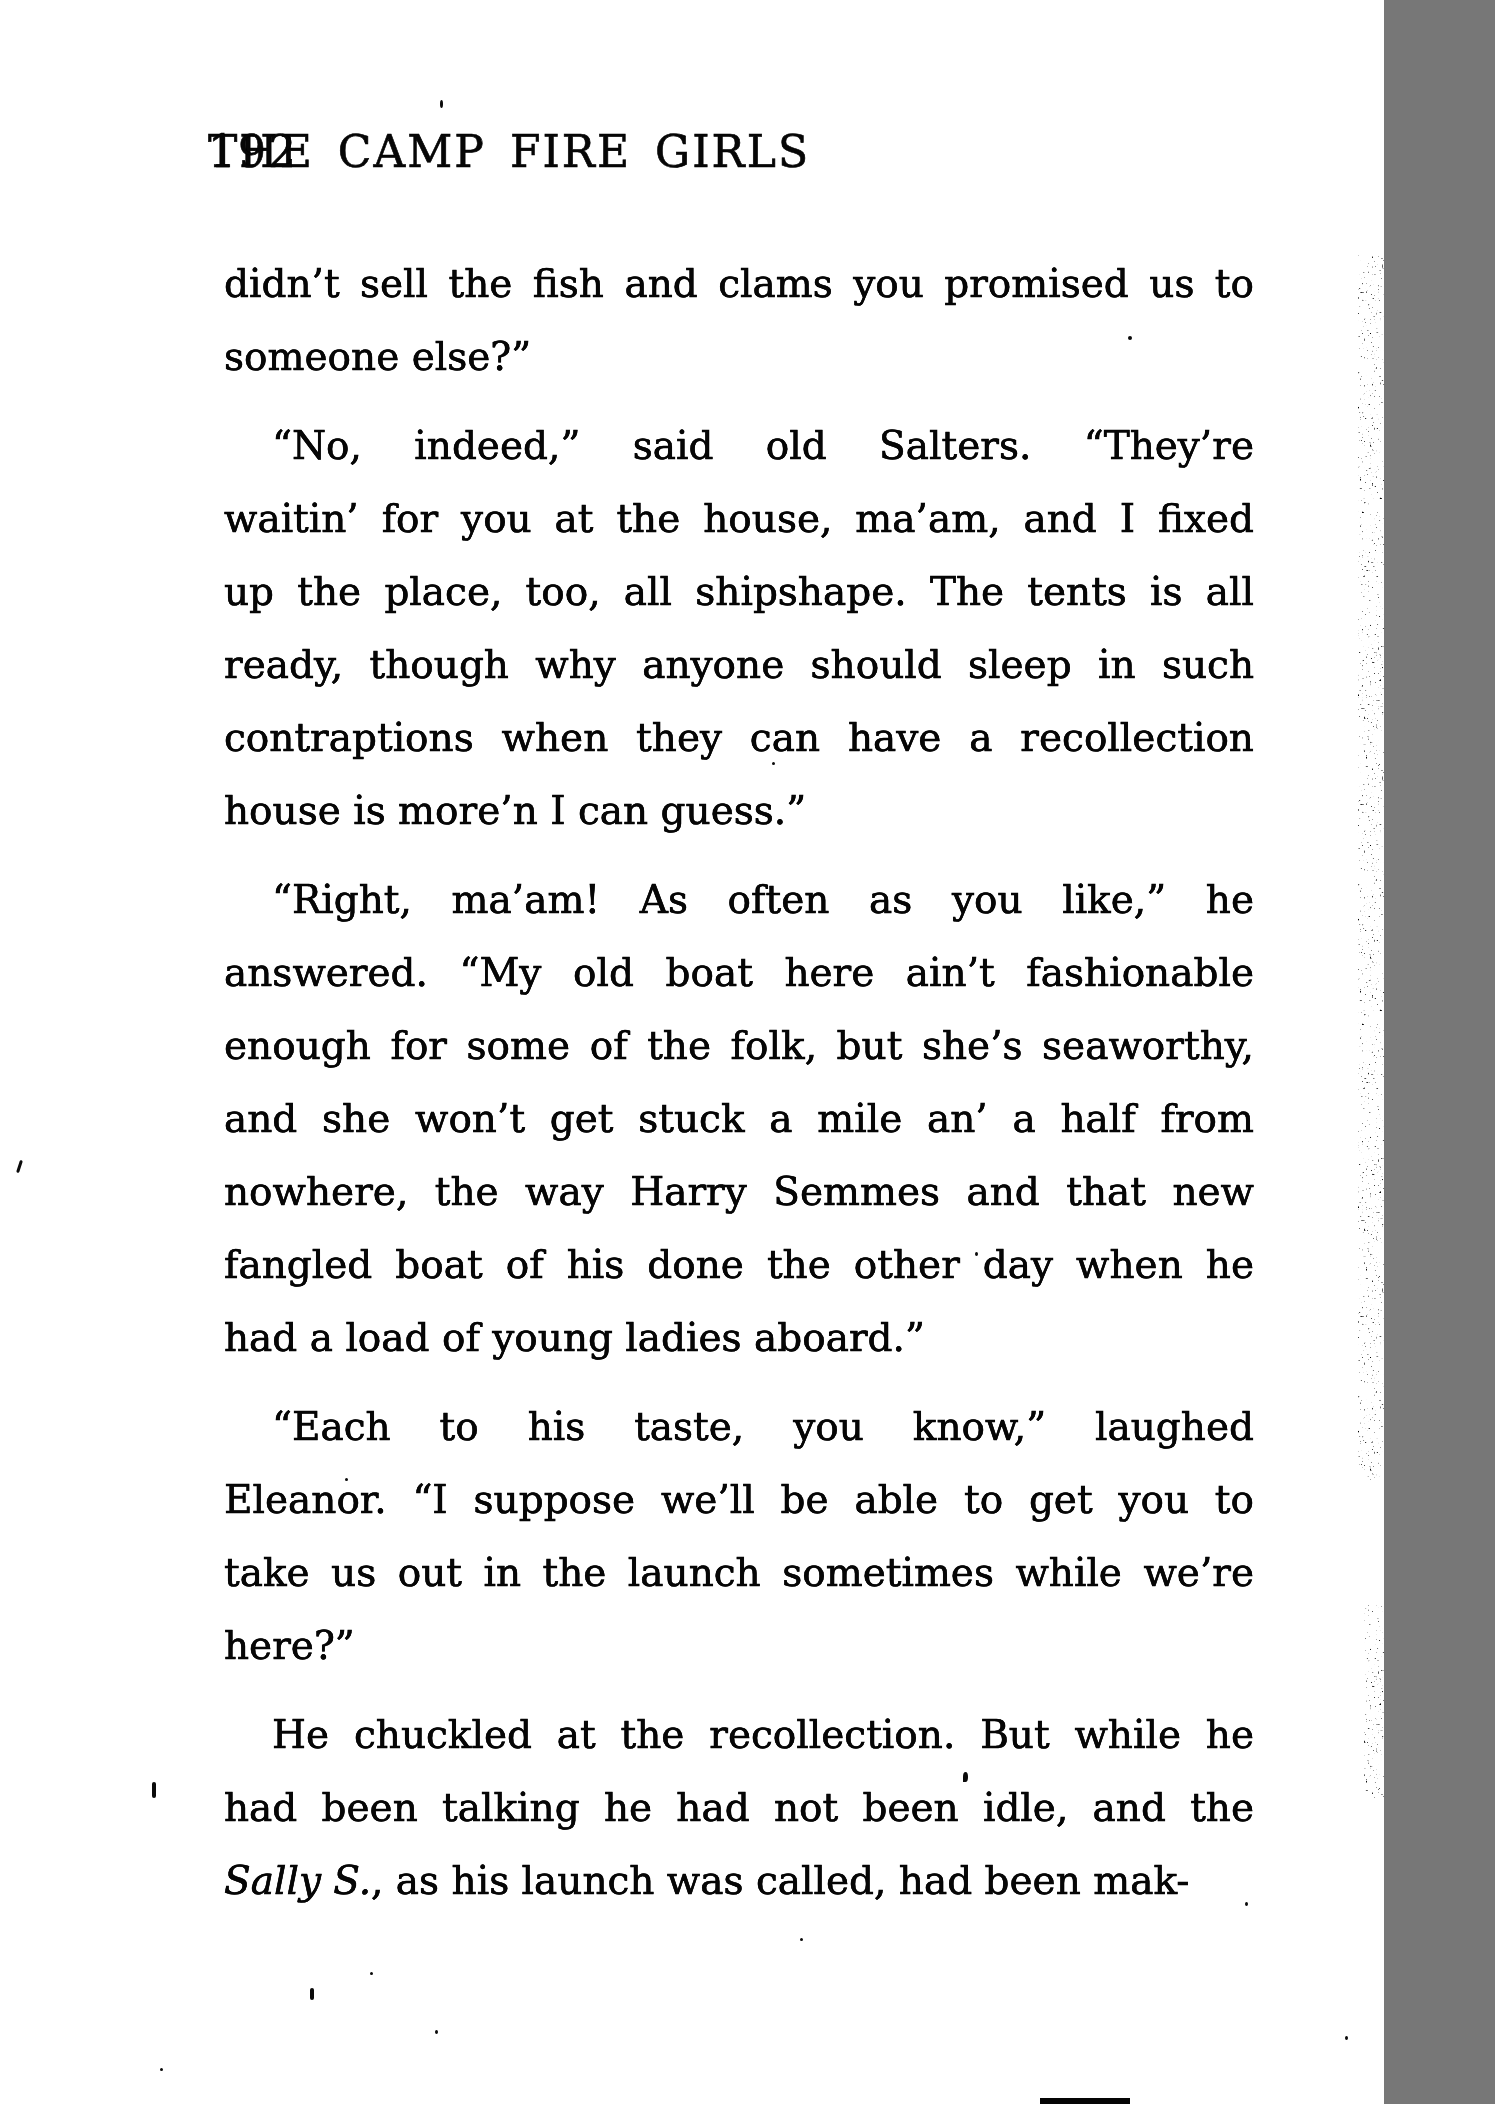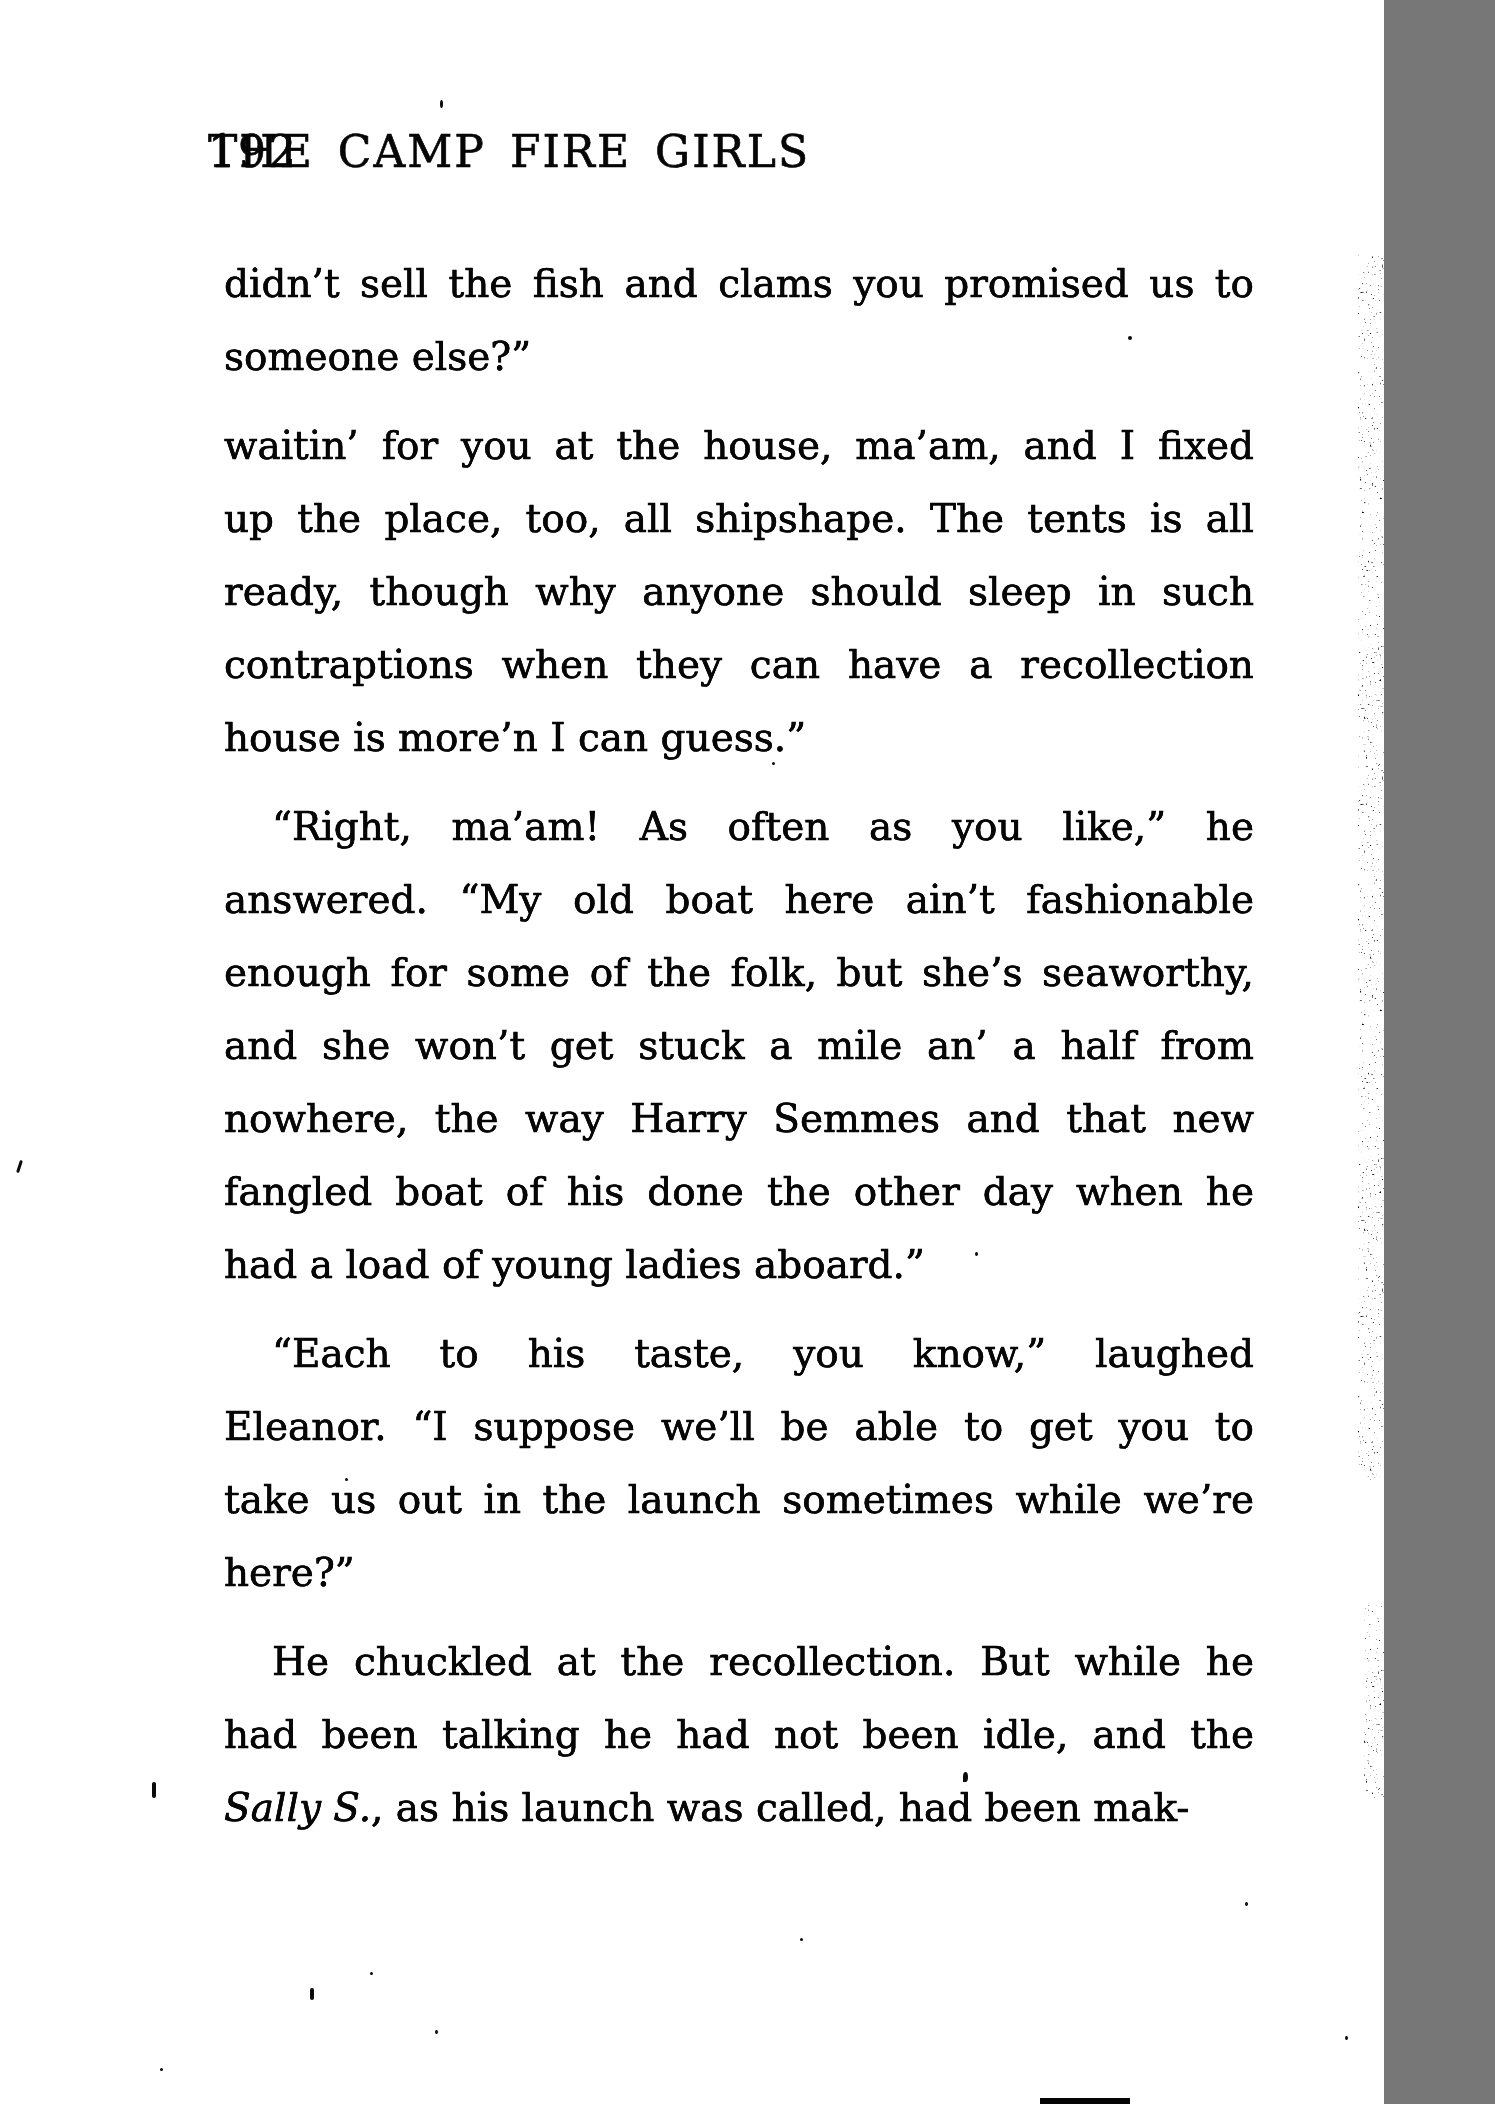--- a/index.html
+++ b/index.html
@@ -53,20 +53,21 @@
     <span class="page-number">192</span>
     <span class="running-title">THE CAMP FIRE GIRLS</span>
   </div>
 
   <div class="body-text" id="body-text">
       <div class="para">
         <div class="line"><span>didn’t sell the fish and clams you promised us to</span></div>
         <div class="line lastline"><span>someone else?”</span></div>
       </div>
       <div class="para">
+        <div class="line first"><span>“No, indeed,” said old Salters. “They’re</span></div>
         <div class="line"><span>waitin’ for you at the house, ma’am, and I fixed</span></div>
         <div class="line"><span>up the place, too, all shipshape. The tents is all</span></div>
         <div class="line"><span>ready, though why anyone should sleep in such</span></div>
         <div class="line"><span>contraptions when they can have a recollection</span></div>
         <div class="line lastline"><span>house is more’n I can guess.”</span></div>
       </div>
       <div class="para">
         <div class="line first"><span>“Right, ma’am! As often as you like,” he</span></div>
         <div class="line"><span>answered. “My old boat here ain’t fashionable</span></div>
         <div class="line"><span>enough for some of the folk, but she’s seaworthy,</span></div>

